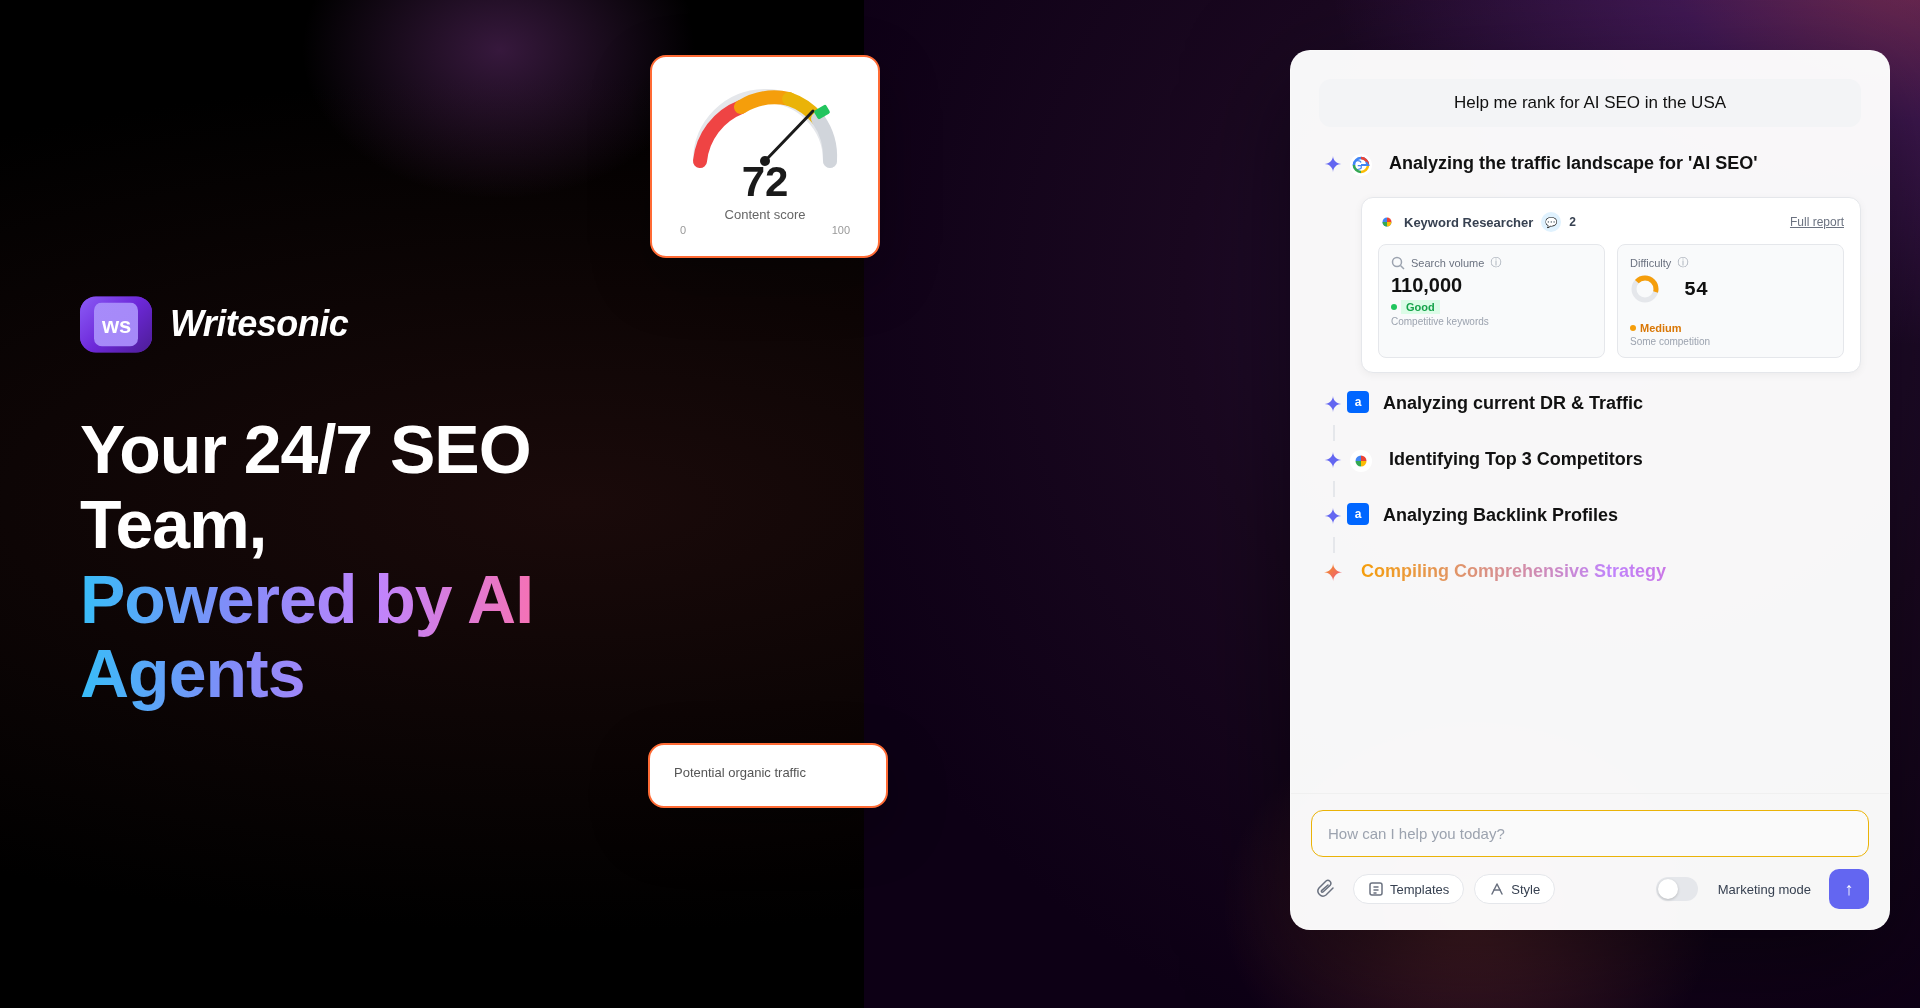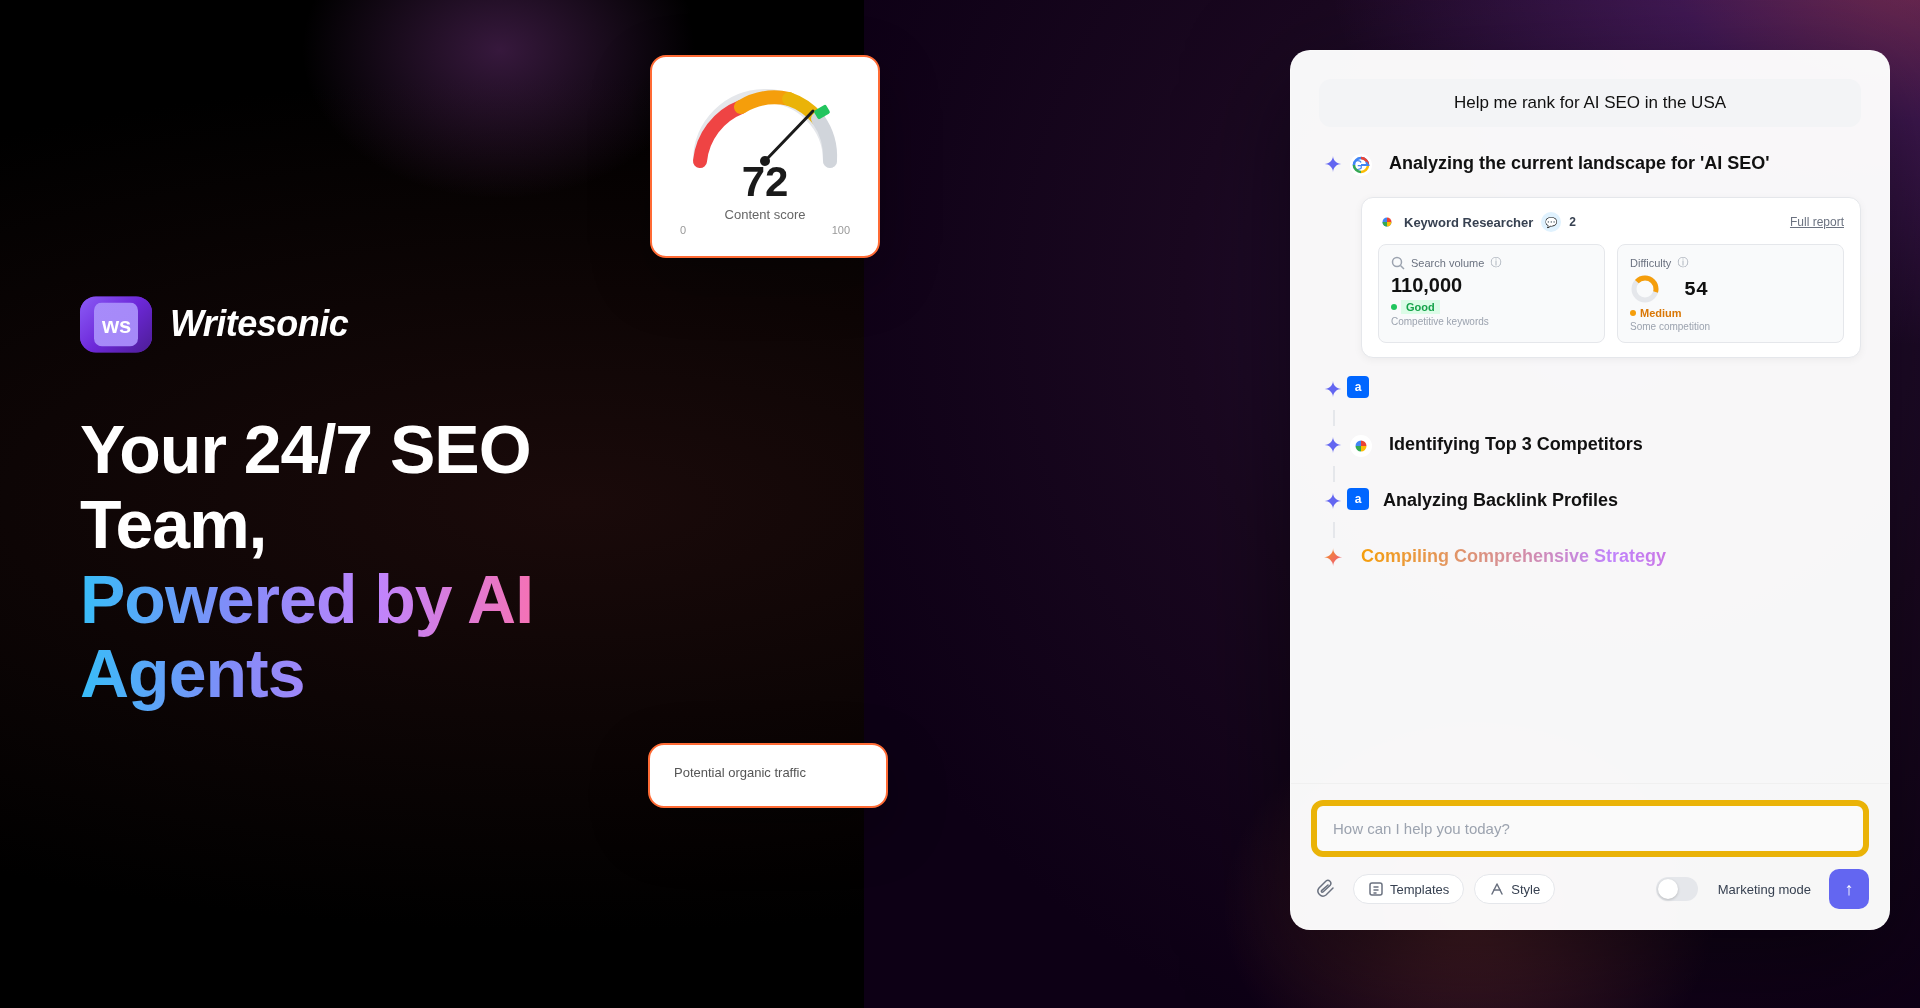--- a/index.html
+++ b/index.html
@@ -438,21 +438,21 @@
       height: 30px;
     }
 
     
     .chat-input-area {
       padding: 16px 20px 20px;
       border-top: 1px solid #f0f0f0;
     }
 
     .chat-input-box {
-      border: 6px solid #eab308;
+      border: 1px solid #eab308;
       border-radius: 12px;
       padding: 14px 16px;
       font-size: 15px;
       color: #9ca3af;
       margin-bottom: 12px;
       background: #fafafa;
     }
 
     .chat-toolbar {
       display: flex;
@@ -613,21 +613,21 @@
           <text x="2" y="16" font-size="14" font-family="Arial">
             <tspan fill="#4285F4">G</tspan>
           </text>
           <path d="M4 11 A7 7 0 0 1 18 11" fill="none" stroke="#4285F4" stroke-width="2.5"></path>
           <path d="M4 11 A7 7 0 0 0 11 18" fill="none" stroke="#34A853" stroke-width="2.5"></path>
           <path d="M11 18 A7 7 0 0 0 18 11" fill="none" stroke="#FBBC05" stroke-width="2.5"></path>
           <path d="M18 11 A7 7 0 0 0 11 4" fill="none" stroke="#EA4335" stroke-width="2.5"></path>
           <path d="M11 11 L18 11 L16 8" fill="none" stroke="#4285F4" stroke-width="2"></path>
         </svg>
       </div>
-      <span class="step-text">Analyzing the current landscape for 'AI SEO'</span>
+      <span class="step-text">Analyzing the traffic landscape for 'AI SEO'</span>
     </div>
 
     <div class="keyword-card">
       <div class="keyword-card-header">
         <div class="keyword-card-title">
 
           <svg width="18" height="18" viewBox="0 0 18 18">
             <circle cx="9" cy="9" r="9" fill="white"></circle>
             <path d="M9 4.5A4.5 4.5 0 1 0 13.5 9H9z" fill="#4285F4"></path>
             <path d="M9 4.5A4.5 4.5 0 0 1 13.5 9H9V4.5z" fill="#EA4335"></path>
@@ -668,34 +668,35 @@
             <span>Difficulty</span>
             <span style="color:#9ca3af; font-size:11px;">ⓘ</span>
           </div>
           <div class="metric-value" style="display:flex; align-items:center; gap:24px;font-family:Liberation Mono, monospace;">
             <svg class="donut-svg" viewBox="0 0 30 30">
               <circle cx="15" cy="15" r="11" fill="none" stroke="#e5e7eb" stroke-width="5"></circle>
               <circle cx="15" cy="15" r="11" fill="none" stroke="#f59e0b" stroke-width="5" stroke-dasharray="30 39.3" stroke-dashoffset="9.8" transform="rotate(-90 15 15)"></circle>
             </svg>
             <span>54</span>
           </div>
-          <div style="display:flex; align-items:center; gap:4px; margin-top:3px;">
+          <div style="display:flex; align-items:center; gap:4px; margin-top:18px;">
             <span class="dot-orange"></span>
             <span class="badge-medium">Medium</span>
           </div>
           <div class="metric-sub">Some competition</div>
         </div>
       </div>
     </div>
 
     <div class="step-item">
       <div class="step-icon">
         <span style="color:#6366f1; font-size:22px;">✦</span>
       </div>
       <div class="ahrefs-icon" style="margin-left:-14px; width:22px; height:22px; font-size:12px;">a</div>
+      <span class="step-text">Analyzing current DR &amp; Traffic</span>
     </div>
 
     <div class="step-item">
       <div class="step-icon">
         <span style="color:#6366f1; font-size:22px;">✦</span>
       </div>
       <div class="step-icon" style="margin-left:-14px;">
         <svg width="22" height="22" viewBox="0 0 22 22">
           <circle cx="11" cy="11" r="11" fill="white"></circle>
           <path d="M5.5 11A5.5 5.5 0 0 1 11 5.5V11z" fill="#4285F4"></path>

